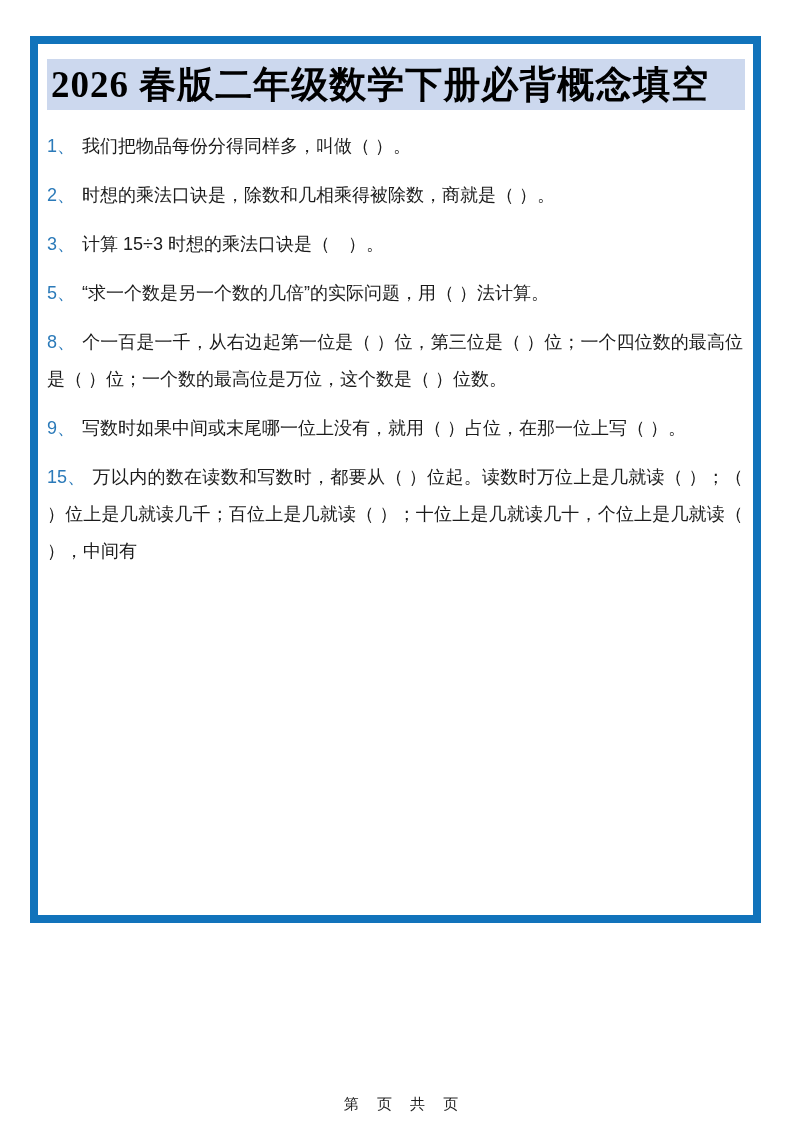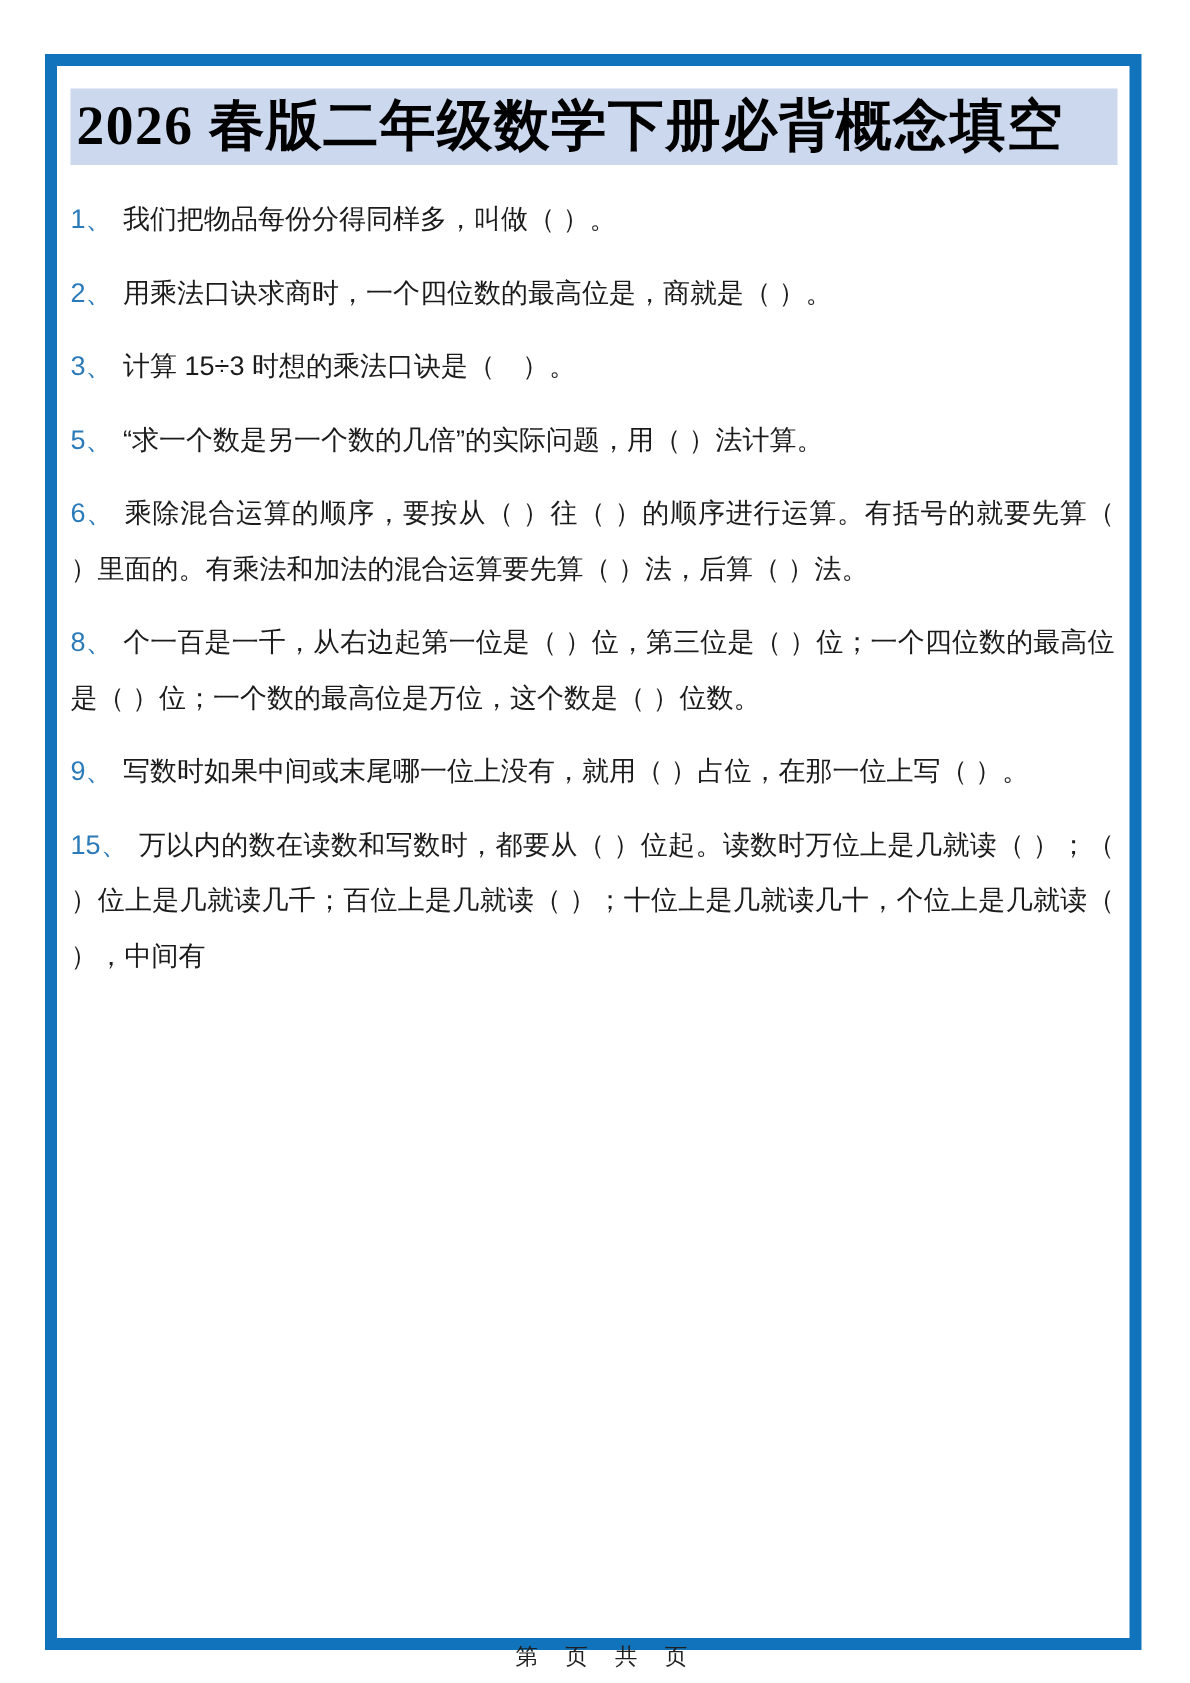--- a/index.html
+++ b/index.html
@@ -25,21 +25,21 @@
     position: relative;
     width: 793px;
     height: 1122px;
     background: #ffffff;
   }
   .frame {
     position: absolute;
     left: 30px;
     top: 36px;
     width: 731px;
-    height: 1064px;
+    height: 887px;
     border: 8px solid var(--frame-blue);
     background: #ffffff;
     overflow: hidden;
   }
   .title {
     margin: 15px 8px 4px 9px;
     padding: 1px 4px;
     background: var(--title-bg);
     color: #000000;
     font-family: "Liberation Serif", serif;
@@ -78,28 +78,27 @@
 </style>
 </head>
 <body>
 
 <div class="page">
   <div class="frame">
     <h1 class="title">2026 春版二年级数学下册必背概念填空</h1>
     <div class="questions" id="questions">
   <p class="q"><span class="qnum">1、</span><span class="qtext">我们把物品每份分得同样多，叫做（ ）。</span></p>
 
-  <p class="q"><span class="qnum">2、</span><span class="qtext">用乘法口诀求商时，一个四位数的最高位是，商就是（ ）。</span></p>
+  <p class="q"><span class="qnum">2、</span><span class="qtext">时想的乘法口诀是，除数和几相乘得被除数，商就是（ ）。</span></p>
 
   <p class="q"><span class="qnum">3、</span><span class="qtext">计算 15÷3 时想的乘法口诀是（　）。</span></p>
 
 
   <p class="q"><span class="qnum">5、</span><span class="qtext">“求一个数是另一个数的几倍”的实际问题，用（ ）法计算。</span></p>
 
-  <p class="q"><span class="qnum">6、</span><span class="qtext">乘除混合运算的顺序，要按从（ ）往（ ）的顺序进行运算。有括号的就要先算（ ）里面的。有乘法和加法的混合运算要先算（ ）法，后算（ ）法。</span></p>
 
 
   <p class="q"><span class="qnum">8、</span><span class="qtext">个一百是一千，从右边起第一位是（ ）位，第三位是（ ）位；一个四位数的最高位是（ ）位；一个数的最高位是万位，这个数是（ ）位数。</span></p>
 
   <p class="q"><span class="qnum">9、</span><span class="qtext">写数时如果中间或末尾哪一位上没有，就用（ ）占位，在那一位上写（ ）。</span></p>
 
   <p class="q"><span class="qnum">15、</span><span class="qtext">万以内的数在读数和写数时，都要从（ ）位起。读数时万位上是几就读（ ）；（ ）位上是几就读几千；百位上是几就读（ ）；十位上是几就读几十，个位上是几就读（ ），中间有</span></p>
 </div>
   </div>
   <div class="footer">第 页 共 页</div>

